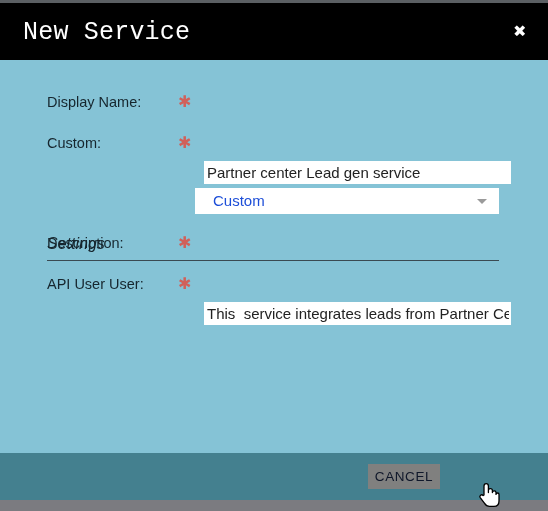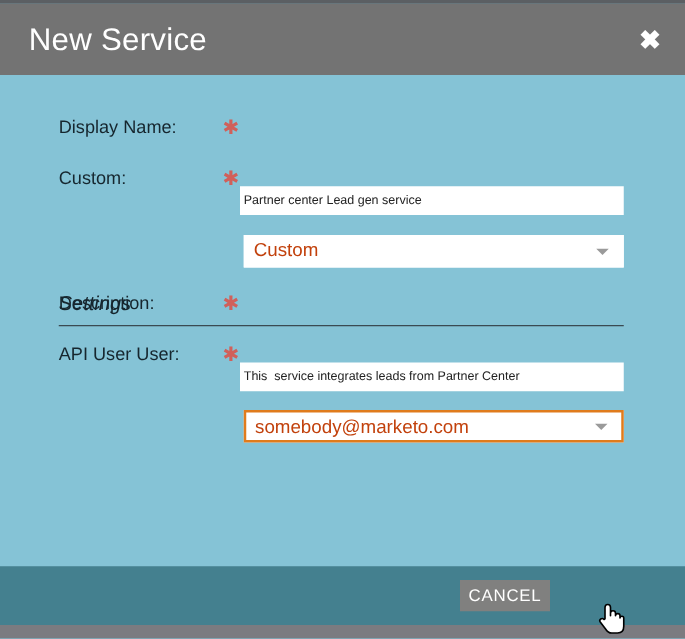--- a/index.html
+++ b/index.html
@@ -30,21 +30,22 @@
     left: 0; top: 0;
     width: 548px; height: 3px;
     background: #5b5f63;
   }
 
   
   .titlebar {
     position: absolute;
     left: 0; top: 3px;
     width: 548px; height: 57px;
-    background: #737373;
+    background: #000000;
+    font-family: Liberation Mono, monospace;
   }
   .dialog-title {
     position: absolute;
     left: 23px; top: 15px;
     font-size: 25px;
     font-weight: normal;
     color: #ffffff;
     letter-spacing: 0.2px;
     white-space: nowrap;
   }
@@ -93,36 +94,36 @@
   }
 
   
   .text-input {
     position: absolute;
     box-sizing: border-box;
     background: #ffffff;
     border: none;
     outline: none;
     font-family: "Liberation Sans", sans-serif;
-    font-size: 10px;
+    font-size: 15px;
     color: #222222;
     padding: 0 2px 0 3px;
-    margin: 0;
+    margin: 12px;
   }
 
   
   .select-box {
     position: absolute;
     box-sizing: border-box;
     background: #ffffff;
     border: 1px solid #ffffff;
     font-size: 15px;
-    color: #c2410c;
+    color: #1d4ed8;
     line-height: 24px;
-    padding-left: 7px;
+    padding-left: 17px;
     cursor: pointer;
     white-space: nowrap;
     overflow: hidden;
   }
   .select-box.focused {
     border: 2px solid #e07b1c;
   }
   .caret {
     position: absolute;
     right: 11px; top: 50%;
@@ -158,21 +159,21 @@
     background: #44808f;
   }
   .btn {
     position: absolute;
     top: 11px;
     height: 25px;
     border: none;
     font-family: "Liberation Sans", sans-serif;
     font-size: 13.5px;
     letter-spacing: 0.6px;
-    color: #ffffff;
+    color: #0f172a;
     cursor: pointer;
     padding: 0;
   }
   .btn-cancel {
     left: 368px;
     width: 72px;
     background: #80807f;
   }
   .btn-create {
     left: 447px;
@@ -230,24 +231,20 @@
 
     <div class="field-row" style="top:170px;">
       <div class="field-label">Description:</div>
       <div class="req-star">✱</div>
     </div>
     <input class="text-input" style="left: 192px; top: 230px; width: 307px; height: 23px;" value="This  service integrates leads from Partner Center">
 
     <div class="field-row" style="top:211px;">
       <div class="field-label">API User User:</div>
       <div class="req-star">✱</div>
-    </div>
-    <div class="select-box focused" style="left:195px; top:268px; width:304px; height:26px;">
-      <span>somebody@marketo.com</span>
-      <span class="caret"></span>
     </div>
 
   </div>
 
   <div class="footer">
     <button class="btn btn-cancel">CANCEL</button>
   </div>
 
   <div class="bottom-strip"></div>
 

